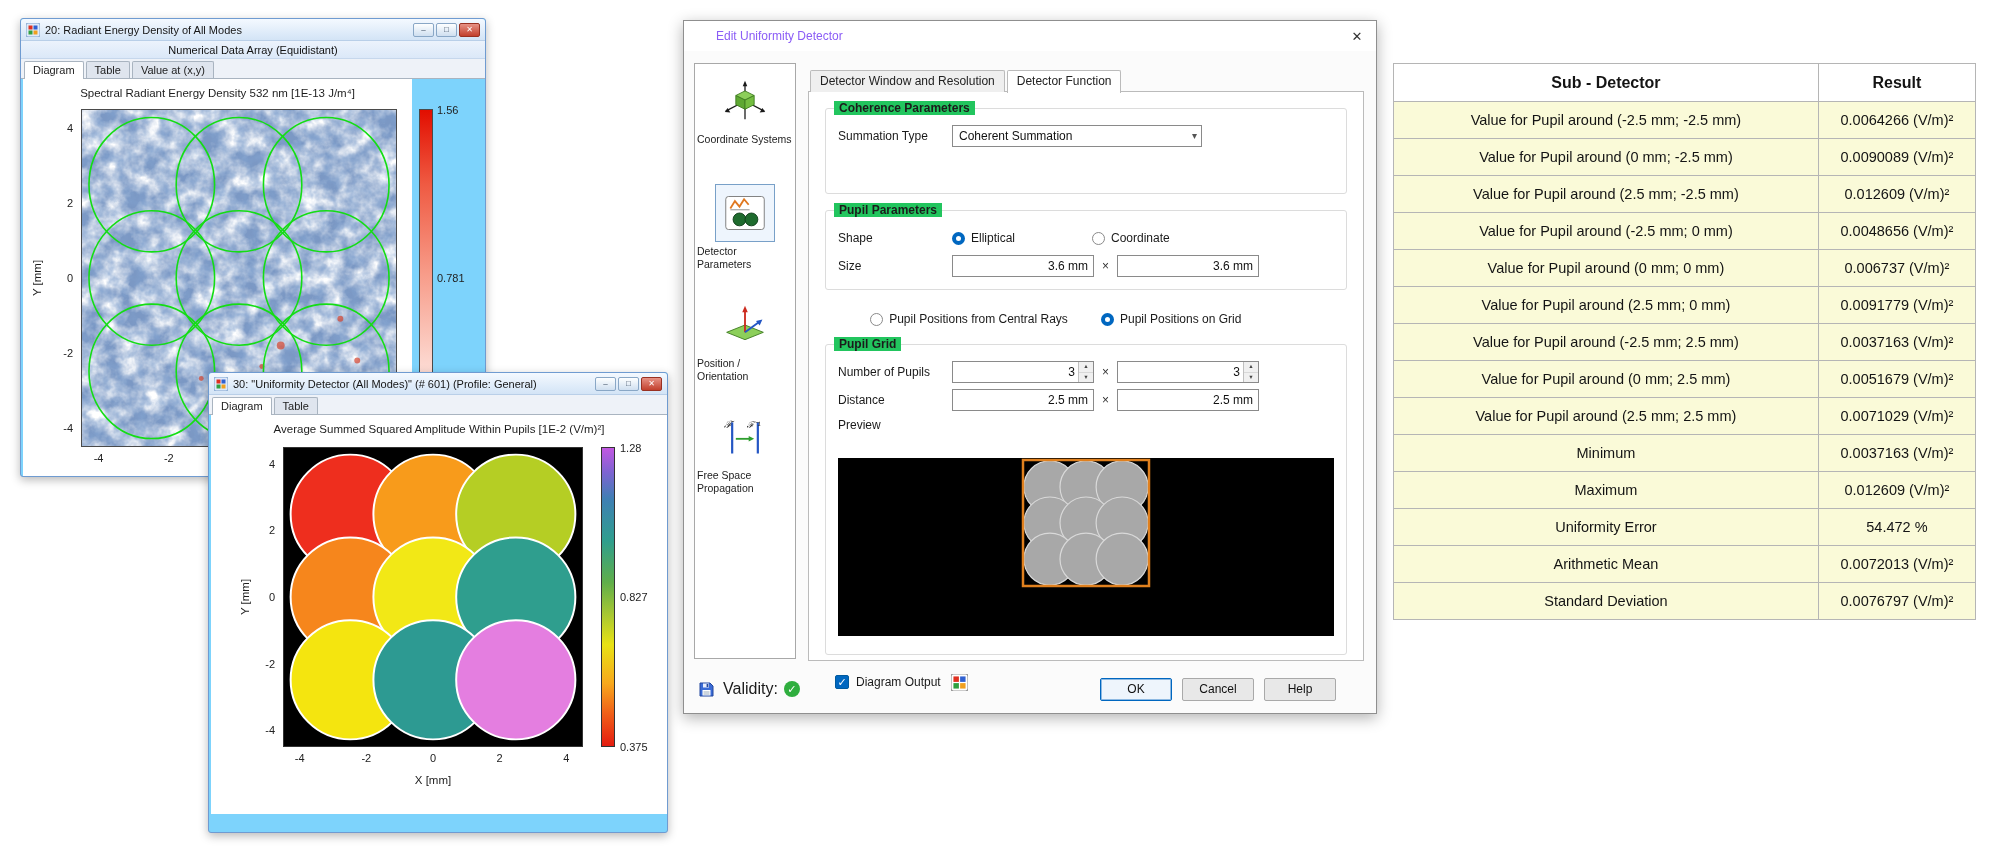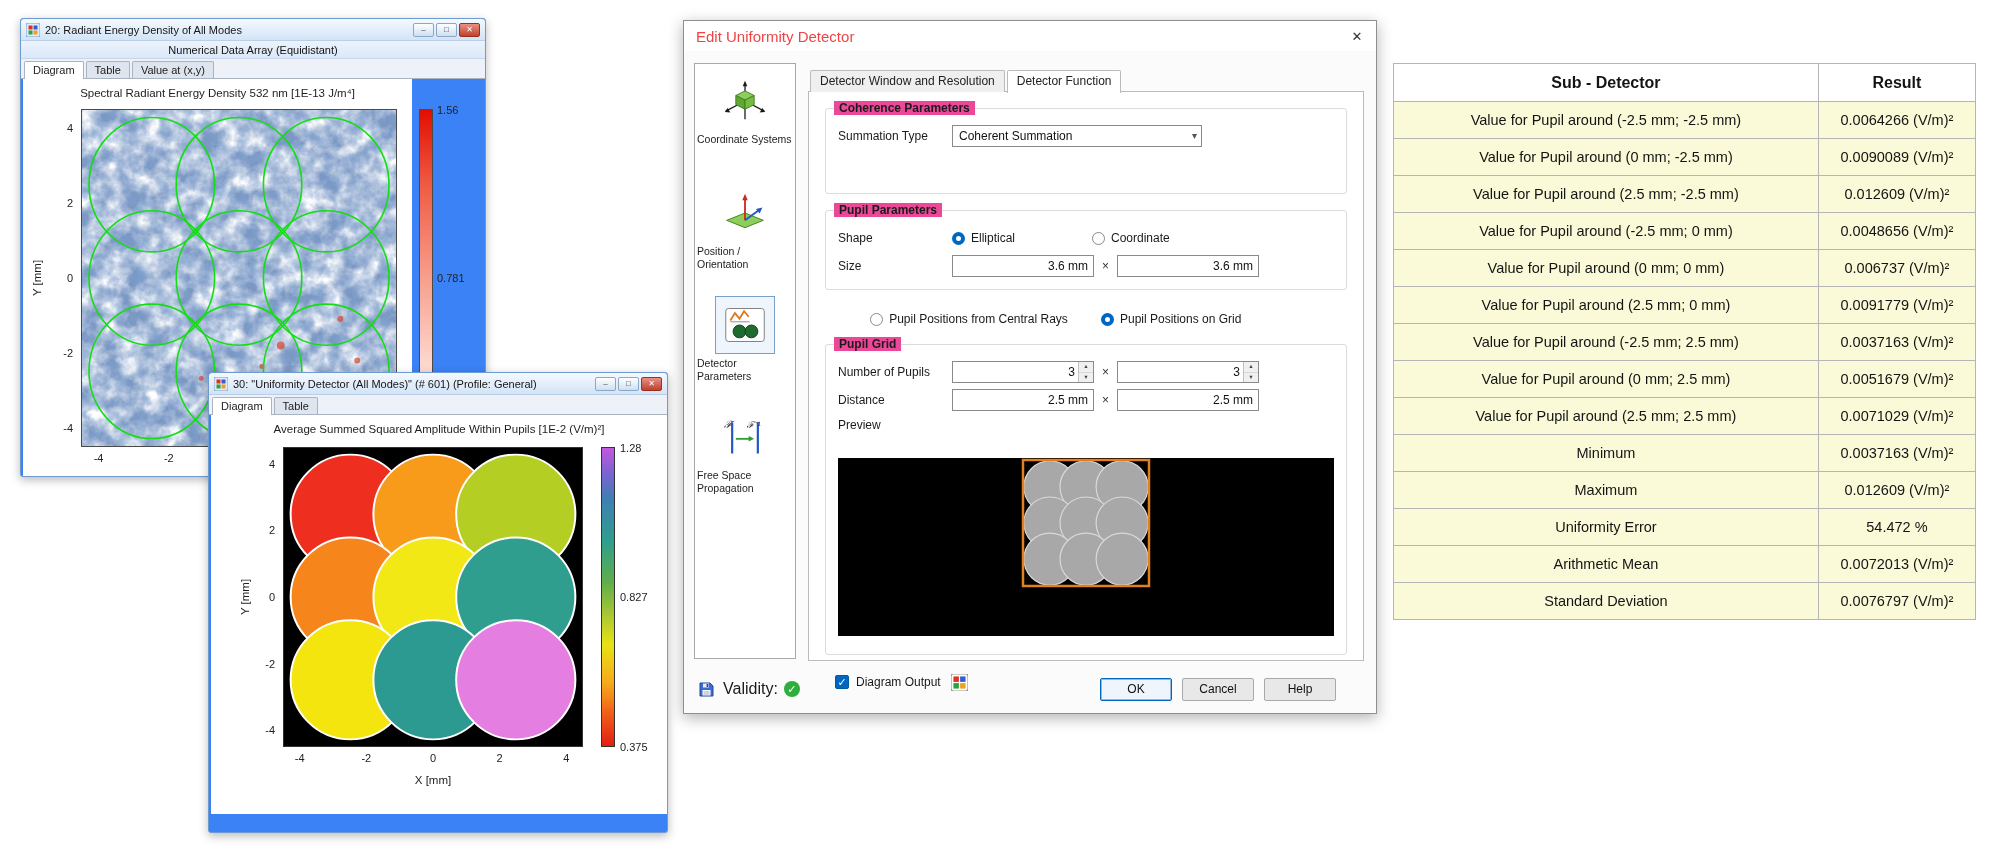--- a/index.html
+++ b/index.html
@@ -1,20 +1,20 @@
 <!DOCTYPE html>
 <html><head>
 <meta charset="utf-8">
 <style>
   *{margin:0;padding:0;box-sizing:border-box;}
   html,body{width:2000px;height:851px;background:#ffffff;font-family:"Liberation Sans",sans-serif;overflow:hidden;}
   body{position:relative;}
 
   
-  .win{position:absolute;background:#3b82f6;border:1px solid #6f9bd1;border-radius:3px;box-shadow:0 3px 10px rgba(0,0,0,.28);}
+  .win{position:absolute;background:#7dd3fc;border:1px solid #6f9bd1;border-radius:3px;box-shadow:0 3px 10px rgba(0,0,0,.28);}
   .titlebar{height:22px;display:flex;align-items:center;padding:0 5px;background:linear-gradient(#f4f9ff,#d3e4f6);border-bottom:1px solid #b9cfe8;border-radius:3px 3px 0 0;}
   .titlebar .ttl{flex:1;font-size:11px;color:#151515;margin-left:5px;white-space:nowrap;overflow:hidden;}
   .winbtns{display:flex;gap:2px;}
   .winbtn{width:21px;height:14px;border:1px solid #89a7c6;border-radius:2px;background:linear-gradient(#feffff,#cfdff0);font-size:8px;line-height:12px;text-align:center;color:#2c3e55;cursor:default;}
   .winbtn.close{background:linear-gradient(#e79184,#c2402d);border-color:#993122;color:#fff;}
   .subhdr{height:18px;background:linear-gradient(#ecf3fc,#dbe8f8);border-bottom:1px solid #c6d7ec;display:flex;align-items:center;justify-content:center;font-size:11px;color:#111;}
   .tabstrip{height:20px;background:#eef2f8;display:flex;align-items:flex-end;padding-left:3px;gap:2px;border-bottom:1px solid #a9b4c0;}
   .wtab{font-size:11px;padding:2px 8px 2px;border:1px solid #a9b4c0;border-bottom:none;border-radius:2px 2px 0 0;background:#dfe5ee;color:#222;}
   .wtab.active{background:#fff;padding-bottom:3px;margin-bottom:-1px;}
   .chartarea{position:relative;margin:0 2px 2px;background:#fff;}
@@ -42,36 +42,36 @@
   #w2-yticks{position:absolute;left:40px;top:32px;width:28px;height:300px;}
   #w2-xticks{position:absolute;left:72px;top:337px;width:300px;height:13px;}
   #w2-ylab{left:34px;top:182px;transform:translate(-50%,-50%) rotate(-90deg);}
   #w2-xlab{left:72px;top:359px;width:300px;text-align:center;}
   #w2-cbar{position:absolute;left:390px;top:32px;width:14px;height:300px;border:1px solid #333;
     background:linear-gradient(to bottom,#c257e2 0%,#7f63d2 8%,#3f7fb4 17%,#2f9e8e 31%,#5fae4a 45%,#a8c832 56%,#e8e214 66%,#f8a81c 79%,#f06018 89%,#e41c10 100%);}
 
   
   #dlg{position:absolute;left:683px;top:20px;width:694px;height:694px;background:#fbfbfb;border:1px solid #8f8f8f;box-shadow:0 4px 14px rgba(0,0,0,.3);}
   #dlg .dtitlebar{height:30px;display:flex;align-items:center;padding-left:12px;background:#fff;}
-  #dlg .dtitle{flex:1;font-size:15px;color:#ef4444;}
+  #dlg .dtitle{flex:1;font-size:12px;color:#8b5cf6;margin-left:20px;}
   #dlg .dclose{width:38px;height:29px;text-align:center;line-height:29px;font-size:13px;color:#333;}
   #sidebar{position:absolute;left:10px;top:42px;width:102px;height:596px;background:#fff;border:1px solid #a8a8a8;padding-top:8px;}
   .sbitem{height:112px;text-align:left;}
   .ibox{width:60px;height:58px;margin:0 auto;display:flex;align-items:center;justify-content:center;border:1px solid transparent;}
   .sbitem.sel .ibox{border:1px solid #78a0c8;background:#eef5fd;}
   .sblbl{font-size:10.5px;line-height:1.25;color:#222;margin-top:3px;padding:0 2px;}
 
   #card{position:absolute;left:124px;top:48px;width:556px;height:592px;}
   .dtabs{position:relative;height:23px;display:flex;align-items:flex-end;padding-left:2px;z-index:2;}
   .dtab{font-size:12px;padding:3px 9px 4px;background:#efefef;border:1px solid #bbb;border-bottom:none;border-radius:2px 2px 0 0;margin-right:2px;color:#222;}
   .dtab.active{background:#fff;padding-bottom:5px;margin-bottom:-1px;}
   .dcontent{position:absolute;top:22px;left:0;right:0;bottom:0;background:#fff;border:1px solid #bbb;padding:16px 14px 8px;z-index:1;}
 
   .grp{position:relative;border:1px solid #dcdcdc;border-radius:3px;margin:0 2px 16px;padding:14px 0 8px;}
-  .glabel{position:absolute;top:-8px;left:8px;background:#ec4899;padding:0 5px;font-size:12px;font-weight:700;color:#1b1b1b;}
+  .glabel{position:absolute;top:-8px;left:8px;background:#22c55e;padding:0 5px;font-size:12px;font-weight:700;color:#1b1b1b;}
   .grp.tall{padding-bottom:42px;}
   .grow{display:flex;align-items:center;height:26px;padding:0 12px;margin-bottom:2px;}
   .lbl{width:114px;font-size:12px;color:#1a1a1a;flex:none;}
   .dd{width:250px;height:22px;background:#fff;border:1px solid #8a8a8a;font-size:12px;line-height:20px;padding-left:6px;position:relative;color:#111;}
   .ddchev{position:absolute;right:4px;top:0;font-size:10px;color:#555;line-height:20px;}
   .tin{width:142px;height:22px;border:1px solid #8a8a8a;background:#fff;font-size:12px;text-align:right;padding-right:5px;font-family:"Liberation Sans",sans-serif;color:#111;}
   .xsep{margin:0 8px;font-size:12px;color:#333;}
   .radio{width:13px;height:13px;border-radius:50%;border:1px solid #8a8a8a;background:#fff;display:inline-block;flex:none;}
   .radio.on{border:4px solid #0067c0;}
   .rlbl{font-size:12px;color:#1a1a1a;margin-left:6px;}
@@ -265,43 +265,43 @@
           <polygon points="24,2 21.5,8 26.5,8" fill="#1a1a1a"></polygon>
           <polygon points="46,36 40,36.5 43,31.5" fill="#1a1a1a"></polygon>
           <polygon points="2,36 8,36.5 5,31.5" fill="#1a1a1a"></polygon>
           <polygon points="14,18 24,13 34,18 24,23" fill="#8ccf5a" stroke="#3f7d22"></polygon>
           <polygon points="14,18 14,28 24,33 24,23" fill="#5ea832" stroke="#3f7d22"></polygon>
           <polygon points="34,18 34,28 24,33 24,23" fill="#74bd40" stroke="#3f7d22"></polygon>
         </svg>
       </div>
       <div class="sblbl">Coordinate Systems</div>
     </div>
+    <div class="sbitem sel">
+      <div class="ibox">
+        <svg viewBox="0 0 48 48" width="44" height="44">
+          <rect x="3" y="6" width="42" height="36" rx="3" fill="#fff" stroke="#777"></rect>
+          <polyline points="8,19 13,11 18,17 23,9 28,15" fill="none" stroke="#e07820" stroke-width="2"></polyline>
+          <line x1="8" y1="20.5" x2="29" y2="20.5" stroke="#888"></line>
+          <circle cx="18" cy="31" r="7" fill="#1e6b2e" stroke="#0d3d18"></circle>
+          <circle cx="31" cy="31" r="7" fill="#1e6b2e" stroke="#0d3d18"></circle>
+        </svg>
+      </div>
+      <div class="sblbl">Detector Parameters</div>
+    </div>
     <div class="sbitem">
       <div class="ibox">
         <svg viewBox="0 0 48 48" width="44" height="44">
           <polygon points="4,32 24,24 44,32 24,40" fill="#8ccf5a" stroke="#3f7d22"></polygon>
           <line x1="24" y1="32" x2="24" y2="8" stroke="#cc2a1e" stroke-width="2"></line>
           <polygon points="24,3 21,10 27,10" fill="#cc2a1e"></polygon>
           <line x1="24" y1="32" x2="39" y2="21" stroke="#2456c4" stroke-width="2"></line>
           <polygon points="43,18 36,19.5 40,24.5" fill="#2456c4"></polygon>
         </svg>
       </div>
       <div class="sblbl">Position / Orientation</div>
-    </div>
-    <div class="sbitem sel">
-      <div class="ibox">
-        <svg viewBox="0 0 48 48" width="44" height="44">
-          <rect x="3" y="6" width="42" height="36" rx="3" fill="#fff" stroke="#777"></rect>
-          <polyline points="8,19 13,11 18,17 23,9 28,15" fill="none" stroke="#e07820" stroke-width="2"></polyline>
-          <line x1="8" y1="20.5" x2="29" y2="20.5" stroke="#888"></line>
-          <circle cx="18" cy="31" r="7" fill="#1e6b2e" stroke="#0d3d18"></circle>
-          <circle cx="31" cy="31" r="7" fill="#1e6b2e" stroke="#0d3d18"></circle>
-        </svg>
-      </div>
-      <div class="sblbl">Detector Parameters</div>
     </div>
     <div class="sbitem">
       <div class="ibox">
         <svg viewBox="0 0 48 48" width="44" height="44">
           <line x1="10" y1="8" x2="10" y2="42" stroke="#2456c4" stroke-width="2.4"></line>
           <line x1="38" y1="8" x2="38" y2="42" stroke="#2456c4" stroke-width="2.4"></line>
           <line x1="14" y1="26" x2="30" y2="26" stroke="#2f9e2f" stroke-width="2"></line>
           <polygon points="34,26 28,23 28,29" fill="#2f9e2f"></polygon>
           <text x="1" y="14" font-size="11" font-style="italic" fill="#222">ℱ</text>
           <text x="26" y="14" font-size="10" font-style="italic" fill="#222">ℱ⁻¹</text>

